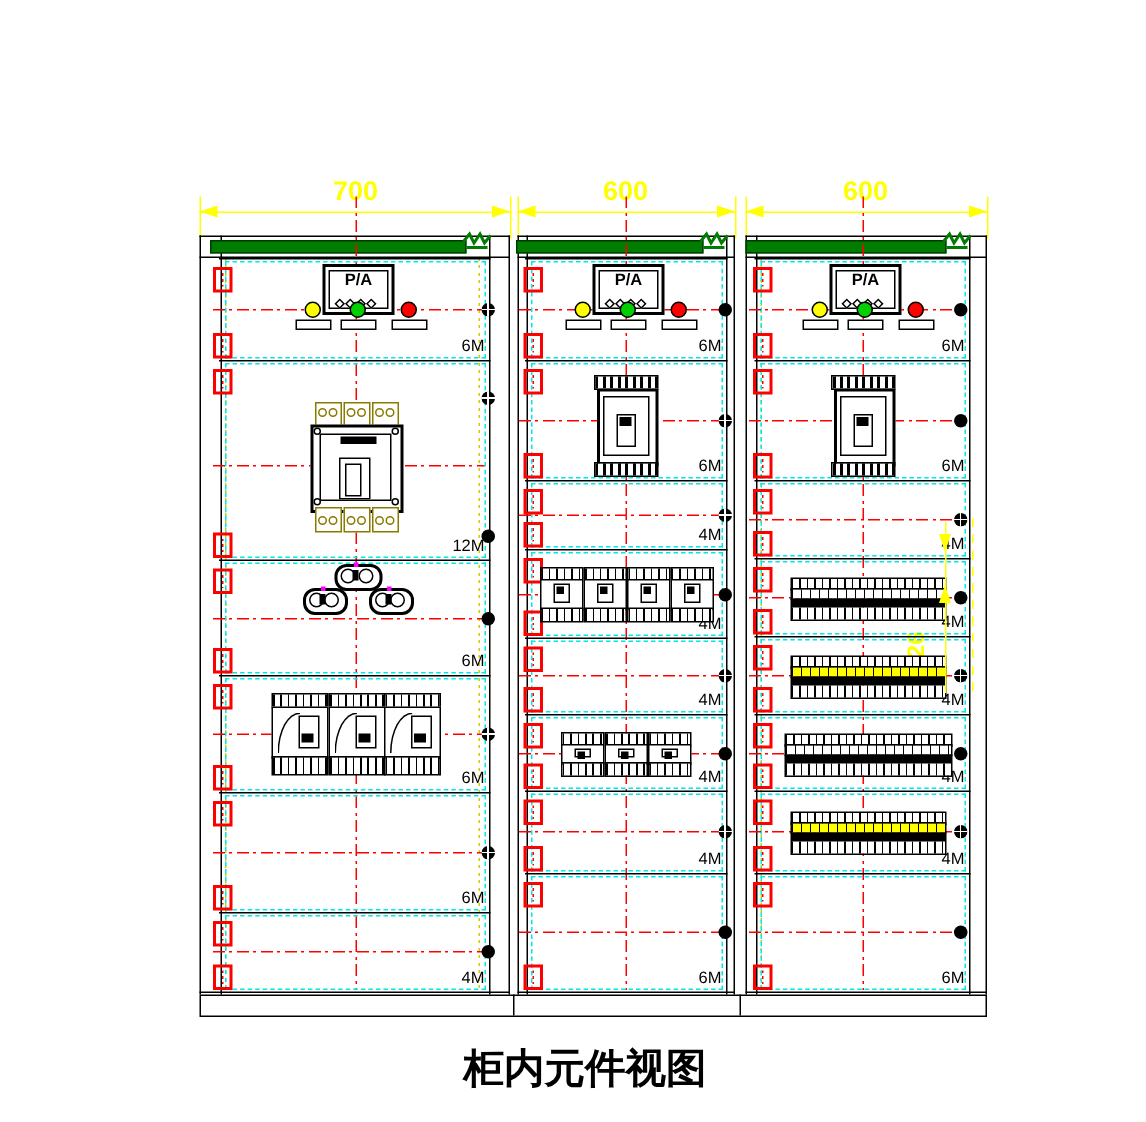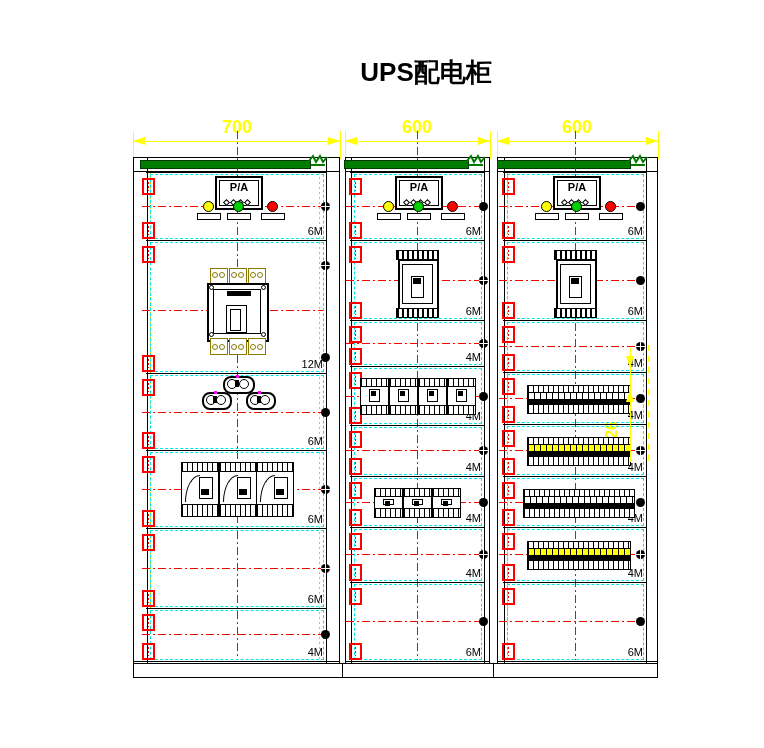--- a/index.html
+++ b/index.html
@@ -48,28 +48,28 @@
   .arrR{position:absolute;width:0;height:0;border-top:4px solid transparent;border-bottom:4px solid transparent;border-left:12px solid #ffff00;}
   .arrD{position:absolute;width:0;height:0;border-left:4px solid transparent;border-right:4px solid transparent;border-top:12px solid #ffff00;}
   .arrU{position:absolute;width:0;height:0;border-left:4px solid transparent;border-right:4px solid transparent;border-bottom:12px solid #ffff00;}
   .vdimtxt{position:absolute;color:#ffff00;font-size:16px;font-weight:bold;transform:rotate(-90deg);white-space:nowrap;}
 </style>
 </head>
 <body>
 
 <div id="canvas">
 
-  <div class="title" style="left:426px;top:55px;">UPS配电柜</div>
 
   <div class="dimtxt" style="left:237px;top:117px;">700</div>
   <div class="dimtxt" style="left:417px;top:117px;">600</div>
   <div class="dimtxt" style="left:577px;top:117px;">600</div>
 
   <div class="vdimtxt" style="left:592px;top:432px;">57.26</div>
 
+  <div class="footer" style="left:390px;top:694px;">柜内元件视图</div>
 <div class="yel-v" style="left: 133px; top: 131px; width: 1px; height: 28px;"></div>
     <div class="yel-v" style="left: 340px; top: 131px; width: 1px; height: 28px;"></div>
     <div class="yel-v" style="left: 345px; top: 131px; width: 1px; height: 28px;"></div>
     <div class="yel-v" style="left: 490px; top: 131px; width: 1px; height: 28px;"></div>
     <div class="yel-v" style="left: 497px; top: 131px; width: 1px; height: 28px;"></div>
     <div class="yel-v" style="left: 658px; top: 131px; width: 1px; height: 28px;"></div>
     <div class="yel-h" style="left: 133px; top: 141px; width: 207px; height: 1px;"></div>
     <div class="arrL" style="left: 133px; top: 137px;"></div>
     <div class="arrR" style="left: 328px; top: 137px;"></div>
     <div class="yel-h" style="left: 345px; top: 141px; width: 145px; height: 1px;"></div>

